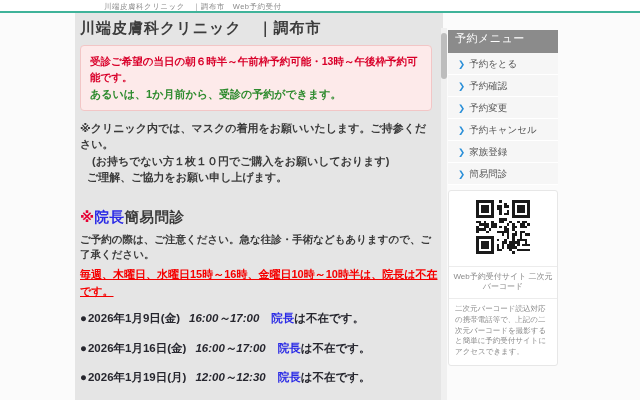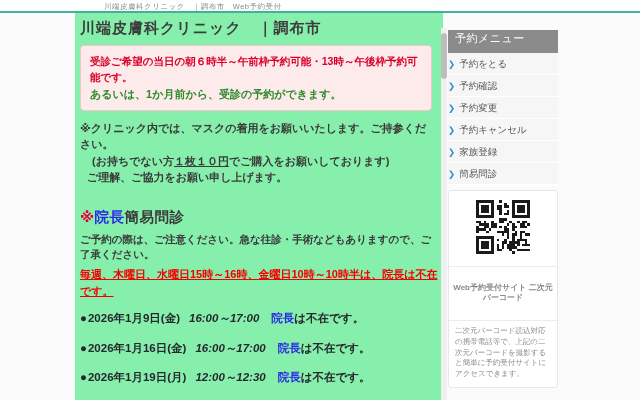--- a/index.html
+++ b/index.html
@@ -10,37 +10,37 @@
   
   .topbar { position:absolute; left:0; top:0; width:640px; height:11px;
     background:#ffffff; }
   .topbar .crumb { position:absolute; left:104px; top:2px;
     font-size:7.5px; color:#8a8a8a; letter-spacing:0.5px; }
   .teal-line { position:absolute; left:0; top:11px; width:640px; height:2px;
     background:#3fb39a; }
 
   
   .main { position:absolute; left:75px; top:13px; width:368px; height:387px;
-    background:#86efac; padding:4px 10px 0 5px; }
+    background:#e5e5e5; padding:4px 10px 0 5px; }
 
   .page-title { font-size:15px; font-weight:bold; color:#3c3c3c;
     letter-spacing:1px; margin:2px 0 7px 0; }
 
   .alert-box { background:#fdeaea; border:1px solid #f2c6c6; border-radius:4px;
     padding:7px 9px; width:352px; margin-bottom:9px; }
   .alert-box .l1 { font-size:10.5px; font-weight:bold; color:#d9002a;
     line-height:1.55; }
   .alert-box .l2 { font-size:11px; font-weight:bold; color:#2e8b2e;
     line-height:1.55; }
 
   .mask-notice { font-size:11px; font-weight:bold; color:#3a3a3a;
     line-height:1.5; margin-bottom:22px; }
   .mask-notice .ind1 { padding-left:12px; }
   .mask-notice .ind2 { padding-left:7px; }
-  .mask-notice .ul { text-decoration:underline; }
+  .mask-notice .ul { }
 
   .director-heading { font-size:14.5px; font-weight:bold; margin-bottom:5px;
     letter-spacing:0.5px; }
   .director-heading .mark { color:#e60033; }
   .director-heading .blue { color:#2a2ae6; }
   .director-heading .rest { color:#3a3a3a; }
 
   .director-body { font-size:10.5px; font-weight:bold; color:#3a3a3a;
     line-height:1.5; margin-bottom:3px; width:358px; }
   .director-warning { font-size:11px; font-weight:bold; color:#f50000;
@@ -60,30 +60,30 @@
     height:372px; background:#f0f0f0; }
   .scroll-thumb { position:absolute; left:441px; top:33px; width:6px;
     height:46px; background:#bdbdbd; border-radius:3px; }
 
   
   .sidebar { position:absolute; left:448px; top:30px; width:110px; }
   .menu-title { background:#8b8b8b; color:#ffffff; font-size:11px;
     height:23px; line-height:17px; padding-left:7px; letter-spacing:0.5px; }
   .menu-item { height:22px; line-height:22px; background:#f6f6f6;
     border-bottom:1px solid #ffffff; font-size:9.5px; color:#555555;
-    padding-left:0; cursor:pointer; white-space:nowrap; }
+    padding-left:10px; cursor:pointer; white-space:nowrap; }
   .menu-item .chev { color:#2a8fd8; font-weight:bold; font-size:8.5px;
     margin-right:4px; }
 
   .qr-card { position:absolute; left:448px; top:190px; width:110px;
     background:#ffffff; border:1px solid #e7e7e7; border-radius:3px; }
   .qr-wrap { padding:9px 0 8px 0; text-align:center; }
   .qr-caption { border-top:1px solid #ececec; border-bottom:1px solid #ececec;
-    font-size:8px; color:#8a8a8a; padding:16px 4px; line-height:1.3;
-    text-align:center;font-weight:bold; }
+    font-size:8px; color:#8a8a8a; padding:5px 4px; line-height:1.3;
+    text-align:center; }
   .qr-desc { font-size:7.5px; color:#8a8a8a; line-height:1.45;
     padding:5px 6px 7px 6px; }
 </style>
 </head>
 <body>
 
 <div class="topbar">
   <span class="crumb">川端皮膚科クリニック　｜調布市　Web予約受付</span>
 </div>
 <div class="teal-line"></div>

